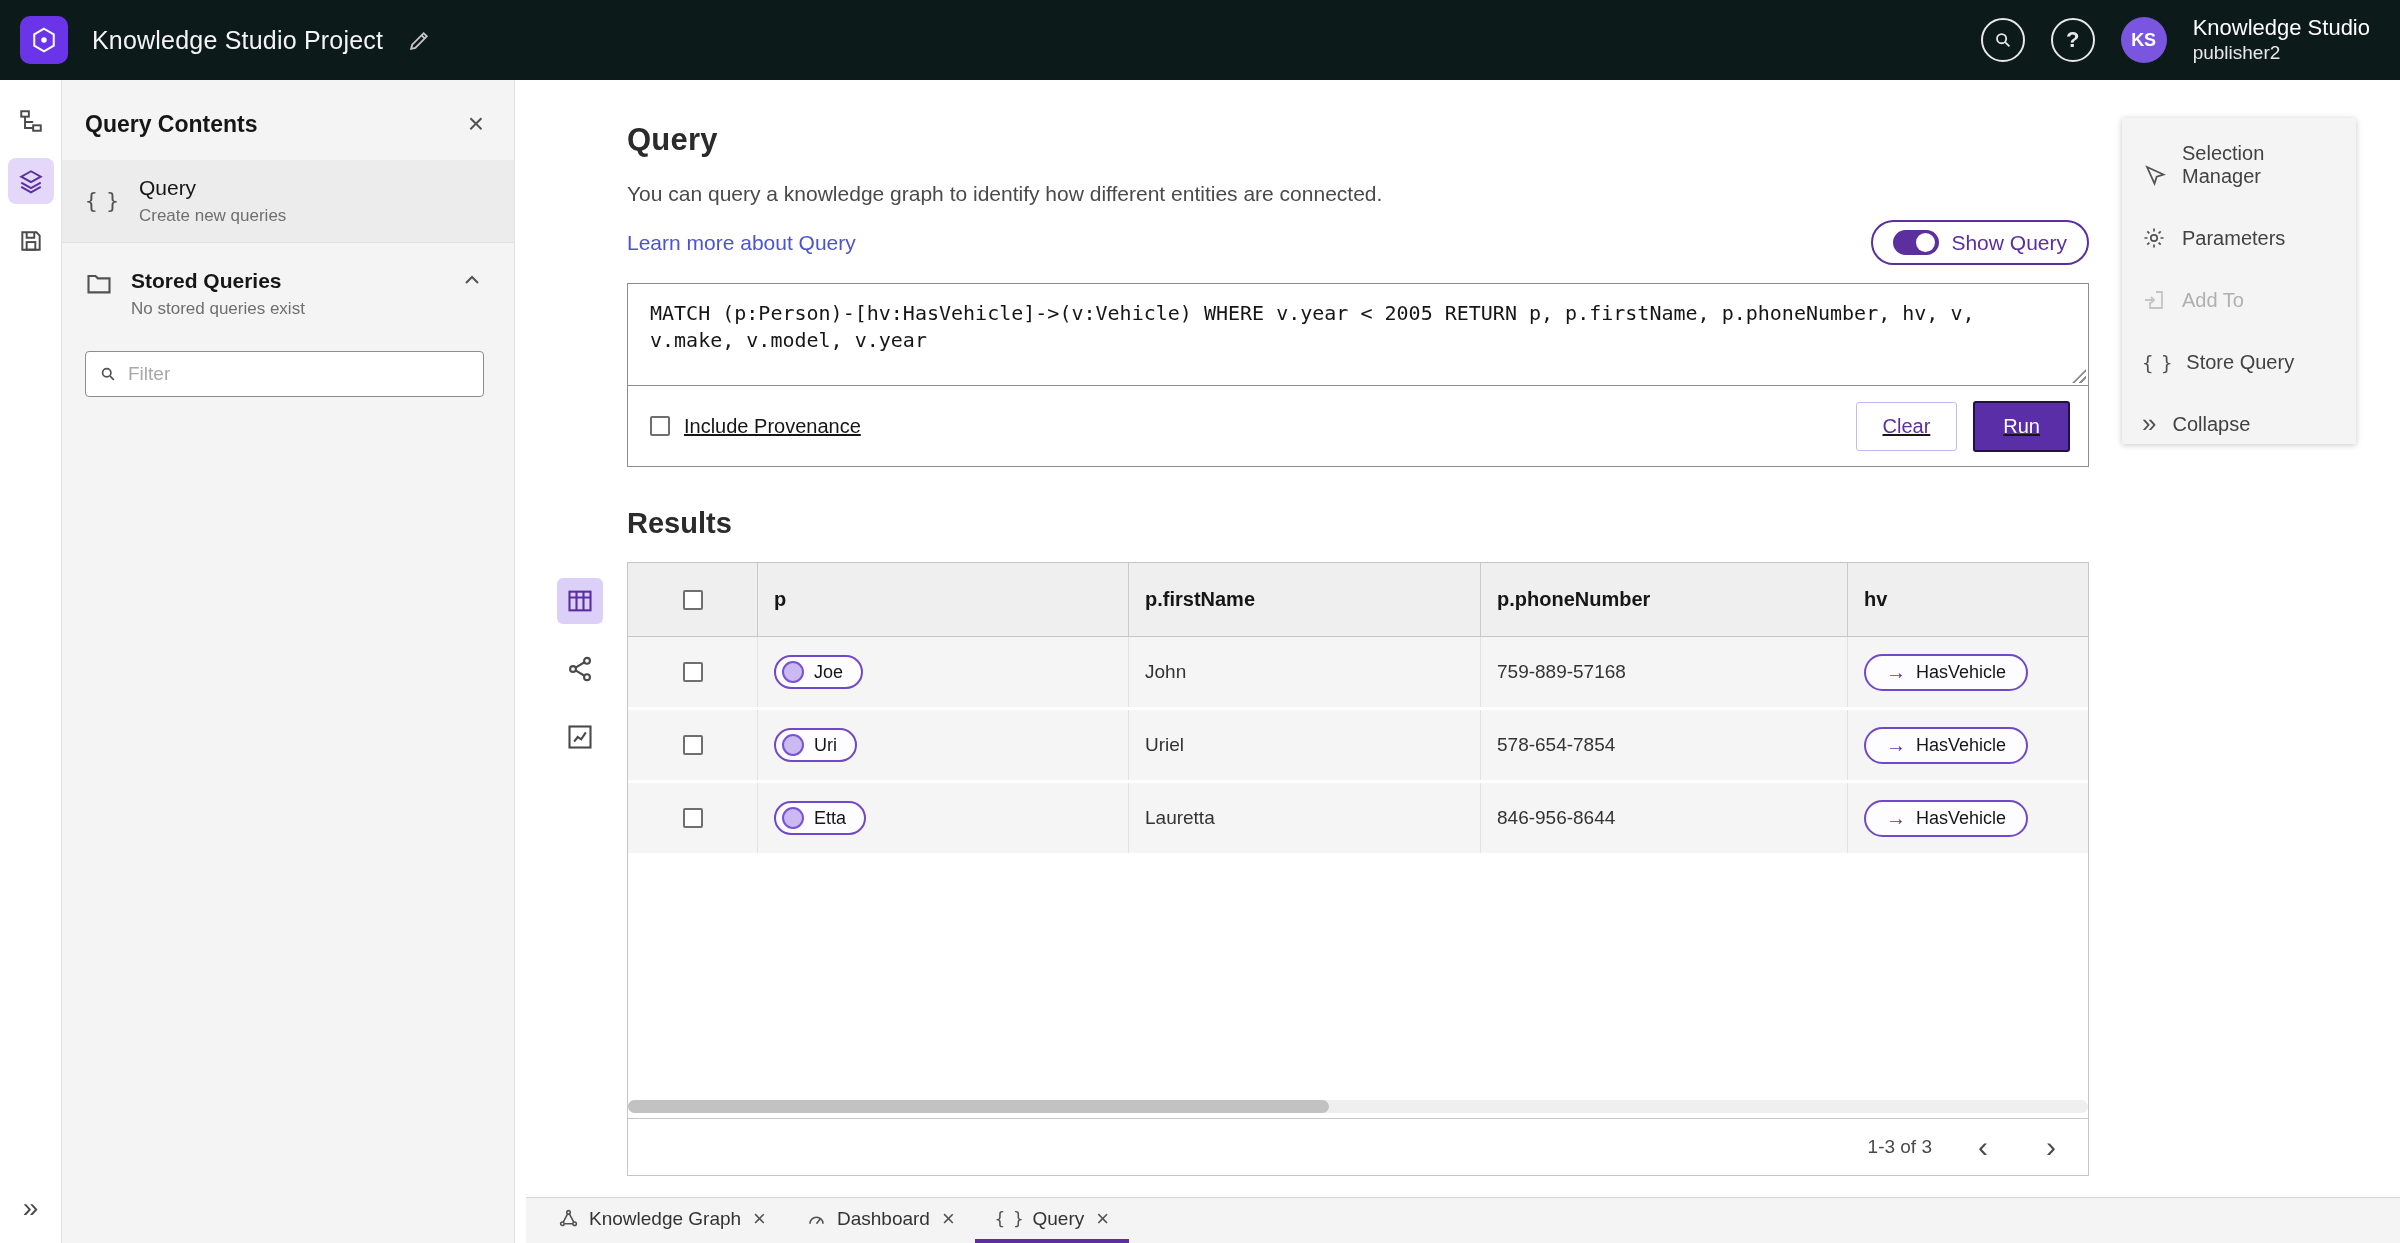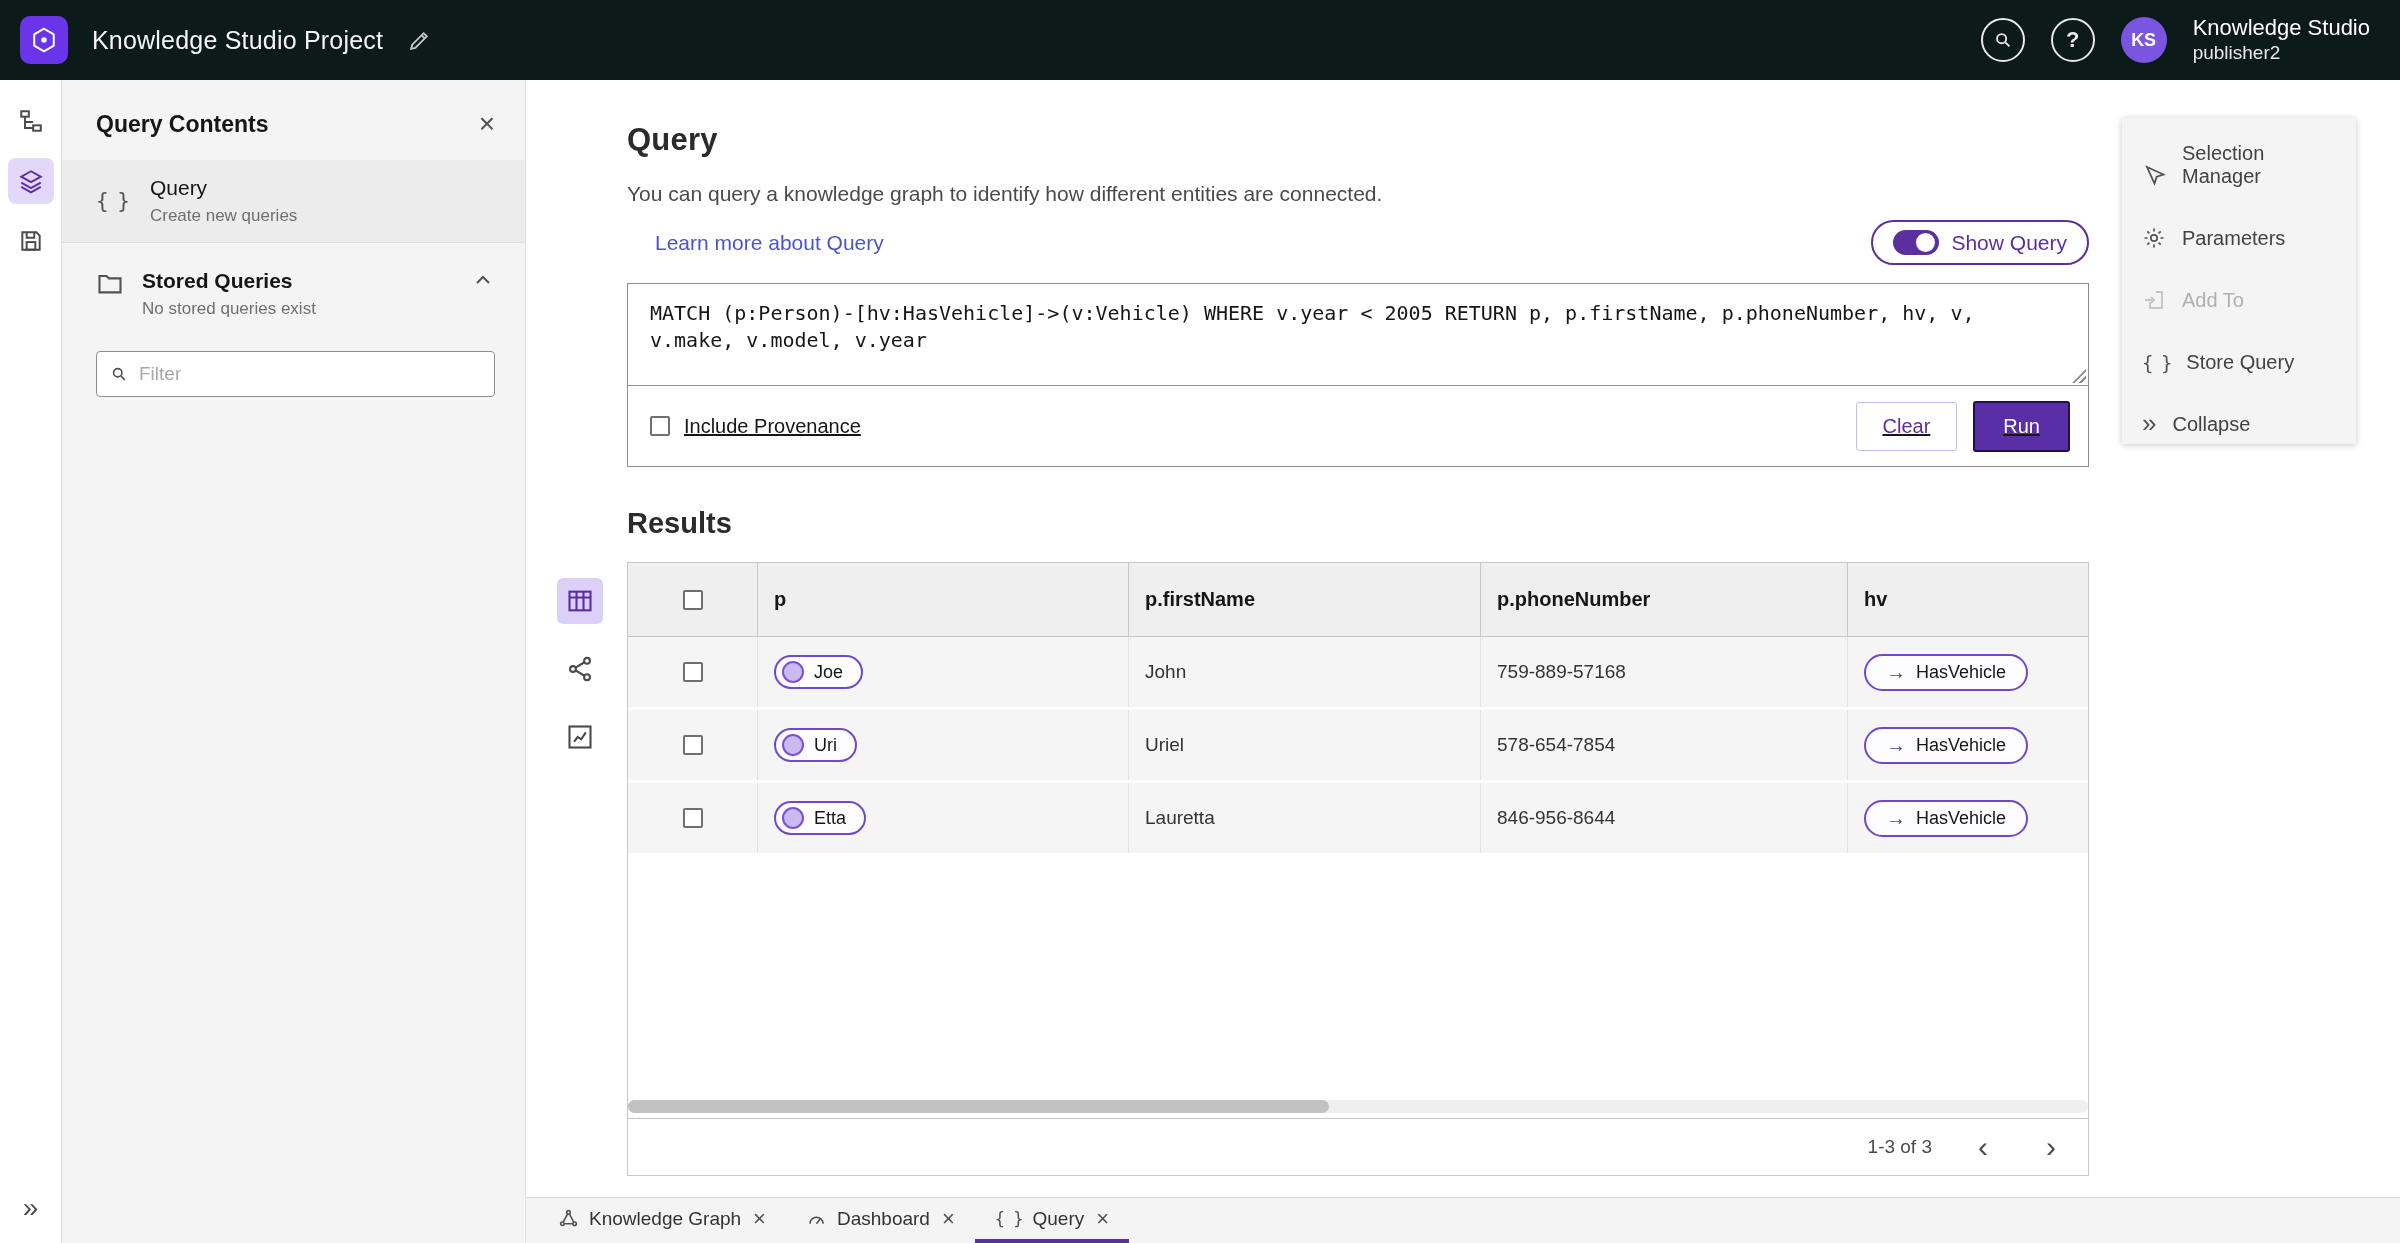--- a/index.html
+++ b/index.html
@@ -22,21 +22,21 @@
   .u1 { font-size:22px; } .u2 { font-size:19px; color:#e8e8e8; }
 
   
   .rail { position:absolute; top:80px; left:0; bottom:0; width:62px; background:#fff; border-right:1px solid #e0e0e0; display:flex; flex-direction:column; align-items:center; padding:18px 0 12px; gap:14px; z-index:20; }
   .rail-btn { width:46px; height:46px; border-radius:8px; color:#4a4a4a; display:flex; align-items:center; justify-content:center; }
   .rail-btn svg { width:26px; height:26px; }
   .rail-btn.selected { background:#e3d7fa; color:#5b2f9e; }
   .rail-collapse { margin-top:auto; font-size:28px; color:#4a4a4a; }
 
   
-  .panel { position:absolute; top:80px; left:62px; bottom:0; width:464px; background:#f4f4f4; border-right:1px solid #e0e0e0; z-index:10; }
+  .panel { position:absolute; top:80px; left:51px; bottom:0; width:464px; background:#f4f4f4; border-right:1px solid #e0e0e0; z-index:10; }
   .panel-header { display:flex; align-items:center; justify-content:space-between; padding:30px 30px 22px 34px; }
   .panel-title { font-size:23px; font-weight:600; color:#161616; }
   .x-btn { font-size:28px; color:#525252; line-height:1; }
   .panel-item { display:flex; align-items:center; gap:22px; padding:16px 34px; background:#ececec; cursor:pointer; }
   .braces { font-family:"DejaVu Sans Mono",monospace; font-size:21px; color:#525252; letter-spacing:-2px; white-space:nowrap; }
   .pi-title { font-size:21px; color:#161616; }
   .pi-sub { font-size:17px; color:#6f6f6f; margin-top:6px; }
   .stored { display:flex; align-items:flex-start; gap:18px; padding:26px 30px 10px 34px; border-top:1px solid #e0e0e0; margin-top:0; cursor:pointer; }
   .stored .pi-title { font-weight:600; }
   .stored svg { width:28px; height:28px; color:#525252; flex:none; }
@@ -46,21 +46,21 @@
   .filter svg { width:20px; height:20px; color:#525252; flex:none; }
   .filter input { border:none; outline:none; font-size:19px; flex:1; font-family:inherit; color:#161616; background:transparent; min-width:0; }
   .filter input::placeholder { color:#a8a8a8; }
 
   
   .main { position:absolute; top:80px; left:526px; right:0; bottom:46px; background:#fff; overflow:hidden; }
   .content { width:1462px; margin-left:101px; position:relative; }
   h1 { margin-top:42px; font-size:31px; font-weight:700; color:#2b2b2b; letter-spacing:.2px; }
   .desc { margin-top:24px; font-size:21px; color:#4a4a4a; }
   .link-row { margin-top:14px; display:flex; align-items:center; justify-content:space-between; }
-  .learn { font-size:21px; color:#4b54cc; cursor:pointer; text-decoration:none;margin-left:28px; }
+  .learn { font-size:21px; color:#4b54cc; cursor:pointer; text-decoration:none; }
   .show-query { display:flex; align-items:center; gap:12px; border:2px solid #5b2f9e; border-radius:26px; padding:8px 20px; color:#5b2f9e; font-size:21px; cursor:pointer; background:#fff; }
   .toggle { width:46px; height:25px; background:#5b2f9e; border-radius:13px; position:relative; display:inline-block; }
   .knob { position:absolute; top:3px; right:4px; width:19px; height:19px; background:#fff; border-radius:50%; }
   .query-box { margin-top:18px; border:1px solid #8d8d8d; }
   .query-text { min-height:102px; border-bottom:1px solid #8d8d8d; padding:16px 22px; font-family:"DejaVu Sans Mono",monospace; font-size:20px; line-height:1.35; color:#161616; position:relative; white-space:pre-wrap; word-break:break-word; }
   .resize-handle { position:absolute; right:2px; bottom:2px; width:14px; height:14px; background:repeating-linear-gradient(315deg, transparent 0 3px, #8d8d8d 3px 5px); clip-path:polygon(100% 0,100% 100%,0 100%); }
   .query-footer { height:80px; display:flex; align-items:center; padding:0 18px 0 22px; gap:16px;text-decoration:underline; }
   .chk { display:flex; align-items:center; gap:14px; font-size:20px; color:#161616; cursor:pointer; }
   .checkbox { width:20px; height:20px; border:2px solid #6f6f6f; border-radius:2px; background:#fff; display:inline-block; flex:none; cursor:pointer; }
   .btn-ghost { margin-left:auto; font-size:20px; color:#5b2f9e; border:1px solid #c9b8ee; border-radius:3px; padding:12px 26px; background:#fff; }

